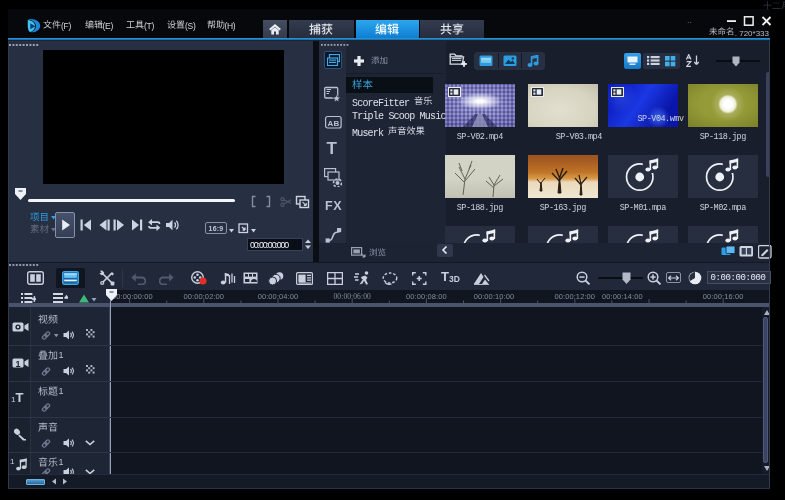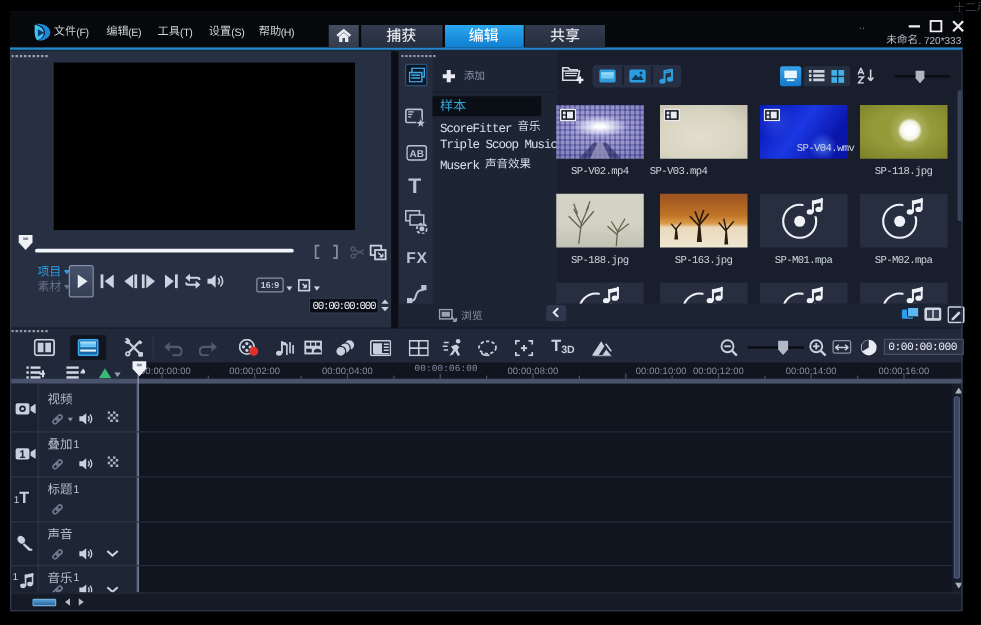--- a/index.html
+++ b/index.html
@@ -177,21 +177,21 @@
 <svg style="position:absolute;left:238px;top:221.5px;" width="12" height="12" viewBox="0 0 12 12">
     <g stroke="#ccd3e0" stroke-width="1.3" fill="none">
       <rect x="1" y="2" width="8.5" height="8.5"></rect>
       <path d="M4 5 L7 8 M7 8 L7 5.6 M7 8 L4.6 8"></path>
     </g>
   </svg>
 <svg style="position:absolute;left:251px;top:229px;" width="6" height="4" viewBox="0 0 6 4">
     <path d="M0 0 L5 0 L2.5 3.5 Z" fill="#ccd3e0"></path>
   </svg>
 <div style="position:absolute;left:246.5px;top:237.5px;width:56px;height:13.5px;background:#0a0e16;border:1px solid #39415a;"></div>
-<div style="position:absolute;left:250px;top:240px;white-space:nowrap;color:#eef1f6;font-size:8.8px;font-family:Liberation Mono, monospace;letter-spacing:-1.1px">00:00:00:000</div>
+<div style="position:absolute;left:250px;top:240px;white-space:nowrap;color:#eef1f6;font-size:8.8px;font-family:Liberation Sans, sans-serif;letter-spacing:-1.1px">00:00:00:000</div>
 <svg style="position:absolute;left:303.5px;top:239px;" width="8" height="11" viewBox="0 0 8 11">
     <path d="M1 4 L7 4 L4 0.5 Z" fill="#c9d0dc"></path>
     <path d="M1 6.5 L7 6.5 L4 10 Z" fill="#c9d0dc"></path>
   </svg>
 <div style="position:absolute;left:313px;top:40.5px;width:6px;height:222.5px;background:#0b0e15;"></div>
 <div style="position:absolute;left:319px;top:40.5px;width:451px;height:222.5px;background:#1d2535;"></div>
 <div style="position:absolute;left:319px;top:40.5px;width:27px;height:222.5px;background:#242c3e;"></div>
 <svg style="position:absolute;left:320.5px;top:43.5px;" width="29" height="2" viewBox="0 0 29 2">
     <rect x="0.0" y="0" width="1.8" height="1.8" fill="#98a0b0"></rect>
     <rect x="3.2" y="0" width="1.8" height="1.8" fill="#98a0b0"></rect>
@@ -346,21 +346,21 @@
     <rect x="5.6" y="2.3" width="4.8" height="5.4" fill="#e8ecf2"></rect>
   </svg>
 <div style="position:absolute;left:439px;top:131.5px;width:81.5px;text-align:center;white-space:nowrap;color:#ccd4e0;font-size:8.5px;font-family:'Liberation Mono',monospace;letter-spacing:-0.5px">SP-V02.mp4</div>
 <div style="position:absolute;left:528px;top:84px;width:69.5px;height:43px;background:radial-gradient(ellipse 90% 90% at 45% 60%, #e3dfcf, #d8d4c2 55%, #bdb9a6);"></div>
 <svg style="position:absolute;left:531px;top:87px;" width="13" height="10" viewBox="0 0 13 10">
     <rect x="0.5" y="0.5" width="12" height="9" fill="#10151f" stroke="#e8ecf2" stroke-width="1.2"></rect>
     <rect x="2.3" y="2.3" width="2.2" height="2.2" fill="#e8ecf2"></rect>
     <rect x="2.3" y="5.5" width="2.2" height="2.2" fill="#e8ecf2"></rect>
     <rect x="5.6" y="2.3" width="4.8" height="5.4" fill="#e8ecf2"></rect>
   </svg>
-<div style="position:absolute;left:502px;top:131.5px;width:81.5px;text-align:center;white-space:nowrap;color:#ccd4e0;font-size:8.5px;font-family:'Liberation Mono',monospace;letter-spacing:-0.5px">SP-V03.mp4</div>
+<div style="position:absolute;left:538px;top:131.5px;width:81.5px;text-align:center;white-space:nowrap;color:#ccd4e0;font-size:8.5px;font-family:'Liberation Mono',monospace;letter-spacing:-0.5px">SP-V03.mp4</div>
 <div style="position:absolute;left:608px;top:84px;width:69.5px;height:43px;background:radial-gradient(circle 16px at 72% 78%, rgba(70,110,240,0.9), rgba(70,110,240,0) 70%),radial-gradient(circle 22px at 18% 30%, rgba(40,70,220,0.8), rgba(40,70,220,0) 75%),linear-gradient(125deg,#0c1cc0 15%,#1b38e4 45%,#0a16aa 78%);"></div>
 <svg style="position:absolute;left:611px;top:87px;" width="13" height="10" viewBox="0 0 13 10">
     <rect x="0.5" y="0.5" width="12" height="9" fill="#10151f" stroke="#e8ecf2" stroke-width="1.2"></rect>
     <rect x="2.3" y="2.3" width="2.2" height="2.2" fill="#e8ecf2"></rect>
     <rect x="2.3" y="5.5" width="2.2" height="2.2" fill="#e8ecf2"></rect>
     <rect x="5.6" y="2.3" width="4.8" height="5.4" fill="#e8ecf2"></rect>
   </svg>
 <div style="position:absolute;left:602px;top:114px;width:81.5px;text-align:right;white-space:nowrap;color:#ccd4e0;font-size:8.5px;font-family:'Liberation Mono',monospace;letter-spacing:-0.5px">SP-V04.wmv</div>
 <div style="position:absolute;left:688px;top:84px;width:69.5px;height:43px;background:radial-gradient(circle 13px at 57% 47%, #ffffff 30%, rgba(255,255,250,0.8) 58%, rgba(245,245,215,0) 75%),radial-gradient(circle 22px at 57% 47%, rgba(255,255,235,0.45), rgba(250,250,215,0) 78%),radial-gradient(ellipse 100% 95% at 50% 45%, #959a38 35%, #7c812a 75%, #676c1e);"></div>
 <div style="position:absolute;left:682px;top:131.5px;width:81.5px;text-align:center;white-space:nowrap;color:#ccd4e0;font-size:8.5px;font-family:'Liberation Mono',monospace;letter-spacing:-0.5px">SP-118.jpg</div>
@@ -679,25 +679,25 @@
       <path d="M13.5 1.8 L11.2 5 L15.8 5 Z"></path>
     </g>
   </svg>
 <svg style="position:absolute;left:79px;top:293.5px;" width="18" height="9" viewBox="0 0 18 9">
     <path d="M5 0.5 L10 8.5 L0 8.5 Z" fill="#3cb878"></path>
     <path d="M12.5 4 L17.5 4 L15 7.5 Z" fill="#9aa2b4"></path>
   </svg>
 <div style="position:absolute;left:112px;top:291.5px;white-space:nowrap;color:#848da0;font-size:7.5px;font-family:'Liberation Sans',sans-serif;letter-spacing:0.1px">00:00:00:00</div>
 <div style="position:absolute;left:173.8px;top:291.5px;width:60px;text-align:center;white-space:nowrap;color:#848da0;font-size:7.5px;font-family:'Liberation Sans',sans-serif;letter-spacing:0.1px">00:00:02:00</div>
 <div style="position:absolute;left:248.0px;top:291.5px;width:60px;text-align:center;white-space:nowrap;color:#848da0;font-size:7.5px;font-family:'Liberation Sans',sans-serif;letter-spacing:0.1px">00:00:04:00</div>
-<div style="position:absolute;left:322.20000000000005px;top:291.5px;width:60px;text-align:right;white-space:nowrap;color:#848da0;font-size:7.5px;font-family:Liberation Mono, monospace;letter-spacing:0.1px">00:00:06:00</div>
+<div style="position:absolute;left:322.20000000000005px;top:291.5px;width:60px;text-align:center;white-space:nowrap;color:#848da0;font-size:7.5px;font-family:Liberation Serif, serif;letter-spacing:0.1px">00:00:06:00</div>
 <div style="position:absolute;left:396.40000000000003px;top:291.5px;width:60px;text-align:center;white-space:nowrap;color:#848da0;font-size:7.5px;font-family:'Liberation Sans',sans-serif;letter-spacing:0.1px">00:00:08:00</div>
-<div style="position:absolute;left:499px;top:291.5px;width:60px;text-align:center;white-space:nowrap;color:#848da0;font-size:7.5px;font-family:'Liberation Sans',sans-serif;letter-spacing:0.1px">00:00:10:00</div>
+<div style="position:absolute;left:464px;top:291.5px;width:60px;text-align:center;white-space:nowrap;color:#848da0;font-size:7.5px;font-family:'Liberation Sans',sans-serif;letter-spacing:0.1px">00:00:10:00</div>
 <div style="position:absolute;left:544.8px;top:291.5px;width:60px;text-align:center;white-space:nowrap;color:#848da0;font-size:7.5px;font-family:'Liberation Sans',sans-serif;letter-spacing:0.1px">00:00:12:00</div>
-<div style="position:absolute;left:619.0px;top:291.5px;width:60px;text-align:center;white-space:nowrap;color:#848da0;font-size:7.5px;font-family:'Liberation Sans',sans-serif;letter-spacing:0.1px">00:00:14:00</div>
+<div style="position:absolute;left:602px;top:291.5px;width:60px;white-space:nowrap;color:#848da0;font-size:7.5px;font-family:'Liberation Sans',sans-serif;letter-spacing:0.1px">00:00:14:00</div>
 <div style="position:absolute;left:693.2px;top:291.5px;width:60px;text-align:center;white-space:nowrap;color:#848da0;font-size:7.5px;font-family:'Liberation Sans',sans-serif;letter-spacing:0.1px">00:00:16:00</div>
 <svg style="position:absolute;left:8px;top:290px;" width="762" height="13" viewBox="0 0 762 13">
     <rect x="121.1" y="9" width="1" height="4" fill="#4a5266"></rect>
     <rect x="158.2" y="10.5" width="1" height="2.5" fill="#4a5266"></rect>
     <rect x="195.3" y="9" width="1" height="4" fill="#4a5266"></rect>
     <rect x="232.4" y="10.5" width="1" height="2.5" fill="#4a5266"></rect>
     <rect x="269.5" y="9" width="1" height="4" fill="#4a5266"></rect>
     <rect x="306.6" y="10.5" width="1" height="2.5" fill="#4a5266"></rect>
     <rect x="343.70000000000005" y="9" width="1" height="4" fill="#4a5266"></rect>
     <rect x="380.79999999999995" y="10.5" width="1" height="2.5" fill="#4a5266"></rect>

